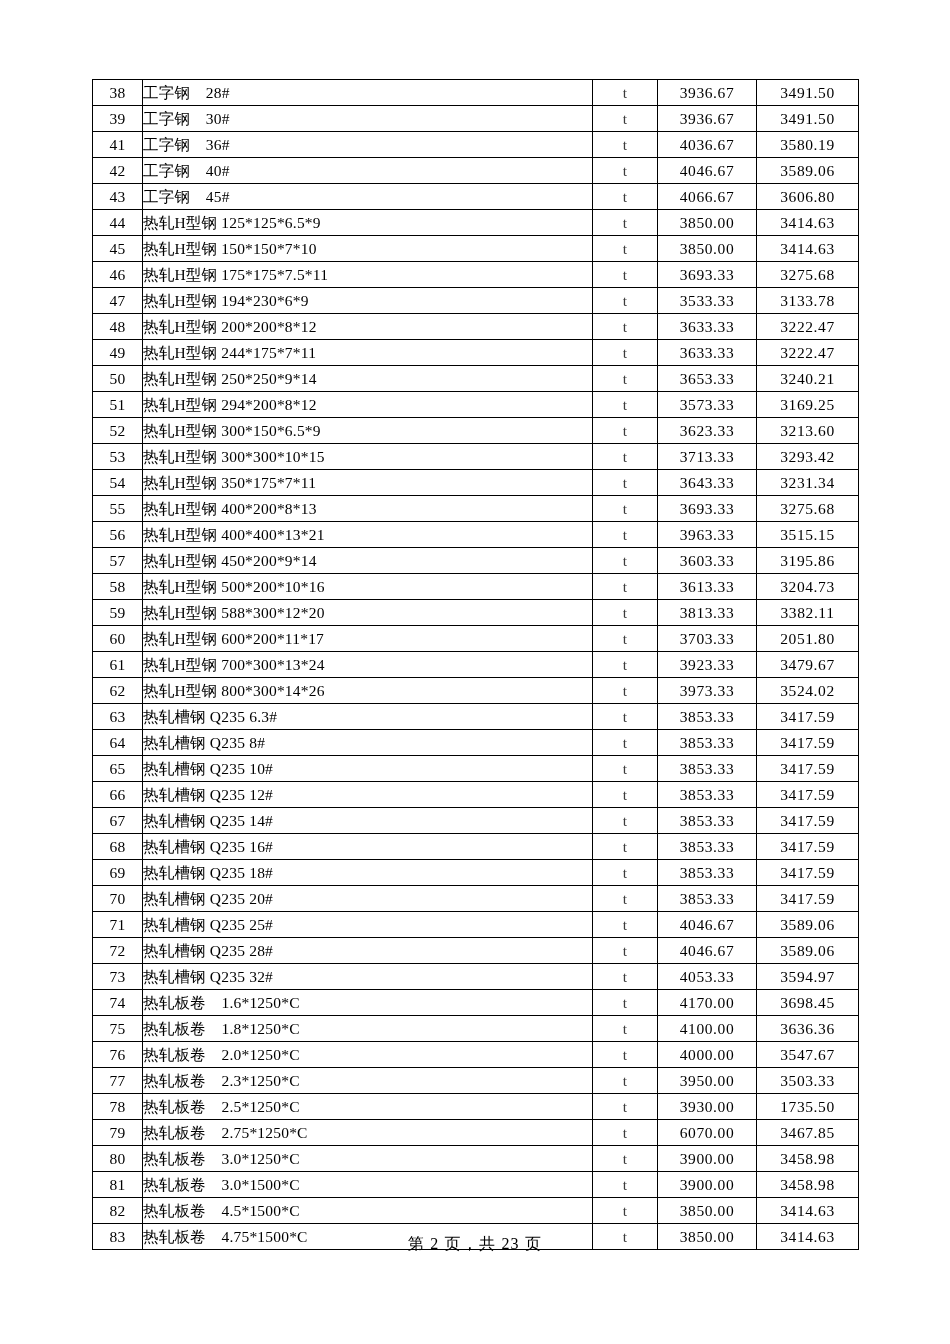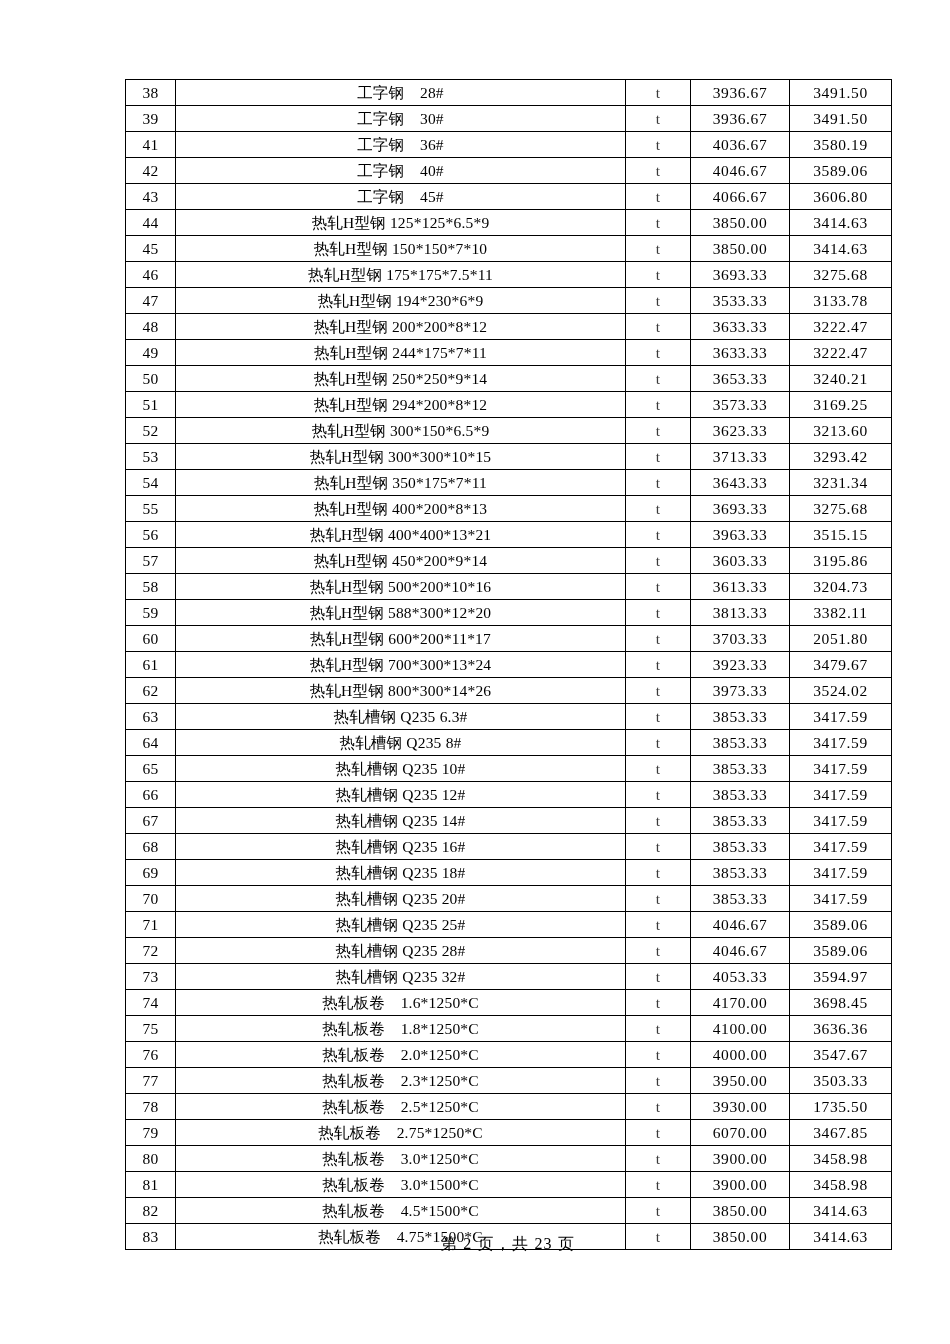--- a/index.html
+++ b/index.html
@@ -13,21 +13,20 @@
     font-family: "Liberation Serif", "DejaVu Serif", serif;
     color: #000000;
     overflow: hidden;
   }
 
   .page {
     position: relative;
     width: 848px;
     height: 1344px;
     box-sizing: border-box;
-    margin-left: 33px;
   }
 
   .sheet {
     position: absolute;
     left: 92px;
     top: 79px;
     width: 766px;
   }
 
   table.price-table {
@@ -53,21 +52,21 @@
   col.c-price1 { width: 99px;  }
   col.c-price2 { width: 102px; }
 
   td.idx {
     text-align: center;
     font-size: 15px;
     letter-spacing: 0.3px;
   }
 
   td.name {
-    text-align: center;
+    text-align: left;
     padding-left: 6px;
     font-size: 15.5px;
     letter-spacing: 0.2px;
   }
 
   td.unit {
     text-align: center;
     font-size: 14px;
     color: #3a3a3a;
     vertical-align: bottom;

